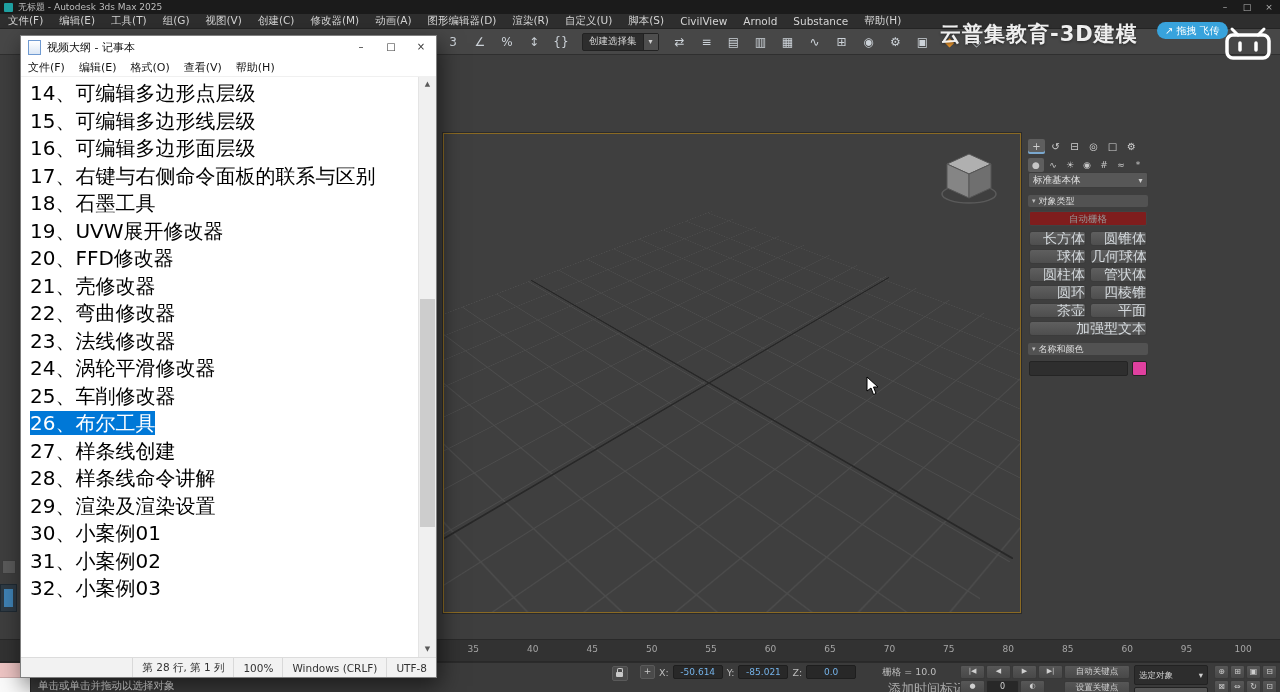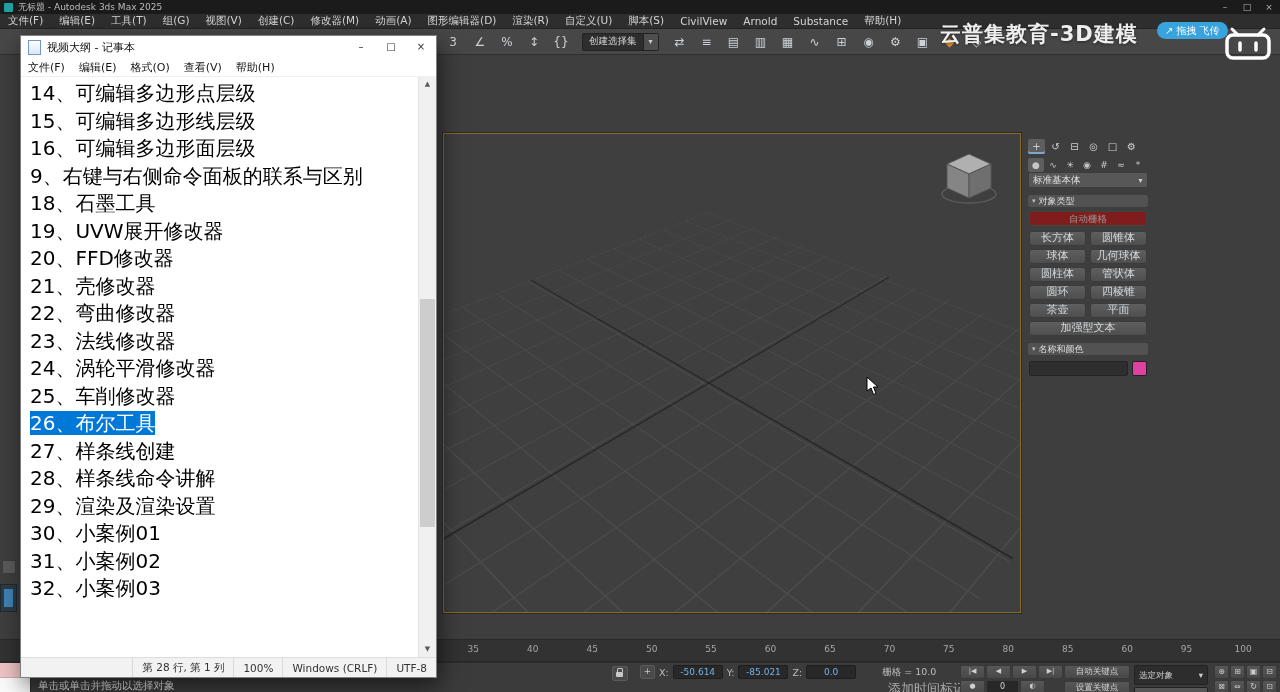--- a/index.html
+++ b/index.html
@@ -67,21 +67,21 @@
                border:1px solid #3c3c3c;border-radius:2px;}
   .cp-dropdown-text{flex:1;font-size:9.5px;color:#e2e2e2;padding-left:4px;white-space:nowrap;}
   .cp-dropdown-arrow{width:13px;text-align:center;color:#cfcfcf;font-size:8px;}
   .cp-rollout{margin:7px 2px 0;height:12px;background:#525252;border-radius:2px;color:#dedede;
               display:flex;align-items:center;gap:3px;padding:0 4px;font-size:9px;}
   .cp-rollout .arr{font-size:7px;color:#bdbdbd;}
   .cp-autogrid{margin:4px 3px 0;height:13px;text-align:center;color:#979797;background:#7f1d1d;
                border:1px solid #424242;border-radius:2px;font-size:9.5px;line-height:13px;}
   .cp-grid{display:grid;grid-template-columns:1fr 1fr;gap:3px 4px;margin:5px 3px 0;}
   .cp-btn{height:13px;background:linear-gradient(#5f5f5f,#4e4e4e);border:1px solid #3b3b3b;
-          border-radius:3px;color:#d3d8dc;font-size:11px;line-height:12px;text-align:center;
+          border-radius:3px;color:#d3d8dc;font-size:14px;line-height:12px;text-align:right;
           white-space:nowrap;overflow:hidden;}
   .cp-wide{grid-column:1 / -1;}
   .cp-name-row{display:flex;gap:4px;margin:6px 3px 0;align-items:center;}
   .cp-name-input{flex:1;height:13px;background:#2e2e2e;border:1px solid #242424;border-radius:2px;}
   .cp-swatch{width:13px;height:13px;border:1px solid #222;border-radius:2px;flex:none;}
 
   
   .trackbar{position:absolute;left:0;top:639px;width:1280px;height:23px;background:#323232;
             border-top:1px solid #292929;border-bottom:1px solid #292929;box-sizing:border-box;}
   .tb-ruler{position:absolute;left:41px;right:28px;top:4px;display:flex;justify-content:space-between;
@@ -444,21 +444,21 @@
         <span class="np-menu-item"><span>格式(O)</span></span>
         <span class="np-menu-item"><span>查看(V)</span></span>
         <span class="np-menu-item"><span>帮助(H)</span></span>
       </div>
     <div class="np-body">
       <div class="np-lines">
 
       <div class="np-line"><span>14、可编辑多边形点层级</span></div>
           <div class="np-line"><span>15、可编辑多边形线层级</span></div>
           <div class="np-line"><span>16、可编辑多边形面层级</span></div>
-          <div class="np-line"><span>9、右键与右侧命令面板的联系与区别</span></div>
+          <div class="np-line"><span>17、右键与右侧命令面板的联系与区别</span></div>
           <div class="np-line"><span>18、石墨工具</span></div>
           <div class="np-line"><span>19、UVW展开修改器</span></div>
           <div class="np-line"><span>20、FFD修改器</span></div>
           <div class="np-line"><span>21、壳修改器</span></div>
           <div class="np-line"><span>22、弯曲修改器</span></div>
           <div class="np-line"><span>23、法线修改器</span></div>
           <div class="np-line"><span>24、涡轮平滑修改器</span></div>
           <div class="np-line"><span>25、车削修改器</span></div>
           <div class="np-line highlight"><span>26、布尔工具</span></div>
           <div class="np-line"><span>27、样条线创建</span></div>

